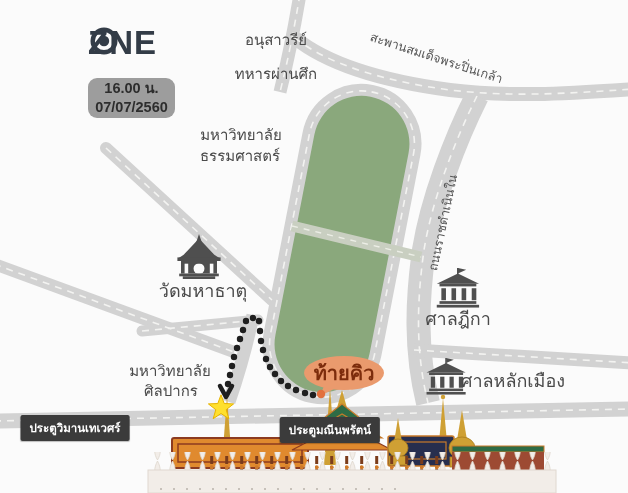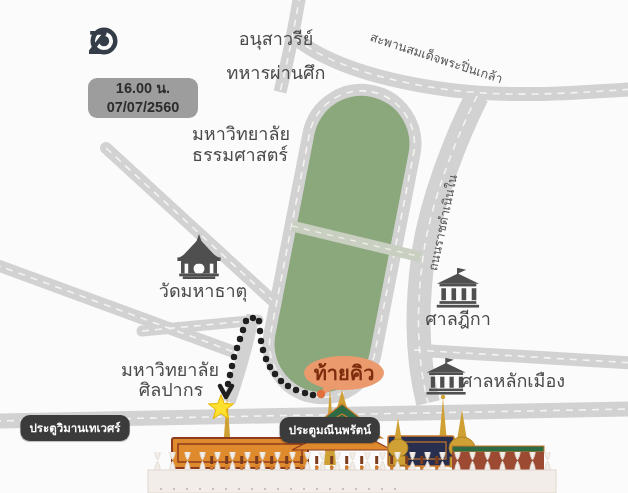--- a/index.html
+++ b/index.html
@@ -9,34 +9,34 @@
     --queue_dot:#1f1f1f; --queue_end_dot:#e2703d; --icon_dark:#4f4f4f;
     --brand:#333c47; --timebox_bg:#9d9d9d; --timebox_text:#2d2d2d;
   }
   html,body{margin:0;padding:0;background:#e9e9e9;}
   #stage{position:relative;width:628px;height:493px;background:var(--bg,#fbfbfb);
     overflow:hidden;font-family:"Liberation Sans","DejaVu Sans",sans-serif;}
   #stage svg{position:absolute;left:0;top:0;}
   .layer-base{z-index:1;}
   .layer-top{z-index:20;pointer-events:none;}
   .lbl{position:absolute;transform:translate(-50%,-50%);white-space:nowrap;
-    color:var(--text,#4a4a4a);font-size:18px;z-index:10;line-height:1.1;}
+    color:var(--text,#4a4a4a);font-size:15px;z-index:10;line-height:1.1;}
   .sz15{font-size:18px;}
   .road-lbl{font-size:12.5px;color:#555;}
   .rot18{transform:translate(-50%,-50%) rotate(18deg);}
   .rotm78{transform:translate(-50%,-50%) rotate(-78deg);}
   .badge{position:absolute;transform:translate(-50%,-50%);z-index:10;
     background:var(--badge_bg,#3b3b3b);color:var(--badge_text,#fff);
-    font-size:11.5px;font-weight:bold;padding:4px 9px;border-radius:9px;
+    font-size:11.5px;font-weight:bold;padding:4px 9px;border-radius:2px;
     white-space:nowrap;box-shadow:0 1px 1px rgba(0,0,0,.25);}
   .queue-lbl{z-index:30;font-size:20px;font-weight:bold;color:var(--queue_bubble_text,#7c2c0c);}
   #brand{position:absolute;left:88px;top:24px;z-index:10;display:flex;align-items:center;
     color:var(--brand,#333c47);font-weight:bold;font-size:33px;letter-spacing:1px;}
   #brand .oicon{margin:2px 1px 0 1px;}
-  #timebox{position:absolute;left:88px;top:78px;width:110px;height:40px;z-index:10;
+  #timebox{position:absolute;left:88px;top:78px;width:87px;height:40px;z-index:10;
     background:var(--timebox_bg,#9d9d9d);border-radius:9px;display:flex;flex-direction:column;
     align-items:center;justify-content:center;color:var(--timebox_text,#2d2d2d);
     font-weight:bold;font-size:14.5px;line-height:19px;}
 </style>
 </head>
 <body>
 
 <div id="stage">
 
   <svg class="layer-base" width="628" height="493" viewBox="0 0 628 493">
@@ -170,20 +170,21 @@
     </g>
     <polyline points="220,386 226,397 232,386" style="fill:none;stroke:var(--queue_dot,#1f1f1f);stroke-width:4.5;stroke-linecap:round;stroke-linejoin:round"></polyline>
   </svg>
 
   <div id="brand">
     <span>Z</span>
     <svg class="oicon" width="30" height="30" viewBox="0 0 30 30">
       <circle cx="15" cy="15" r="11.3" style="fill:none;stroke:var(--brand,#333c47);stroke-width:4.4"></circle>
       <circle cx="15" cy="15" r="5.2" style="fill:var(--brand,#333c47)"></circle>
     </svg>
+    <span>NE</span>
   </div>
 
   <div id="timebox">
     <span>16.00 น.</span>
     <span>07/07/2560</span>
   </div>
 
   <div class="lbl" style="left:276px;top:40px">อนุสาวรีย์</div>
   <div class="lbl" style="left:276px;top:74px">ทหารผ่านศึก</div>
 

